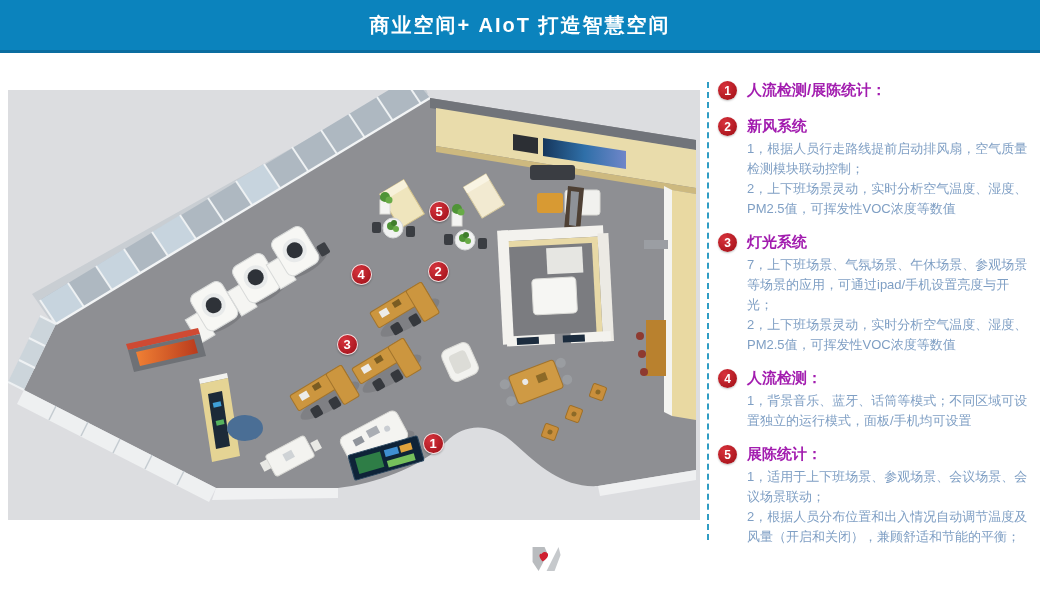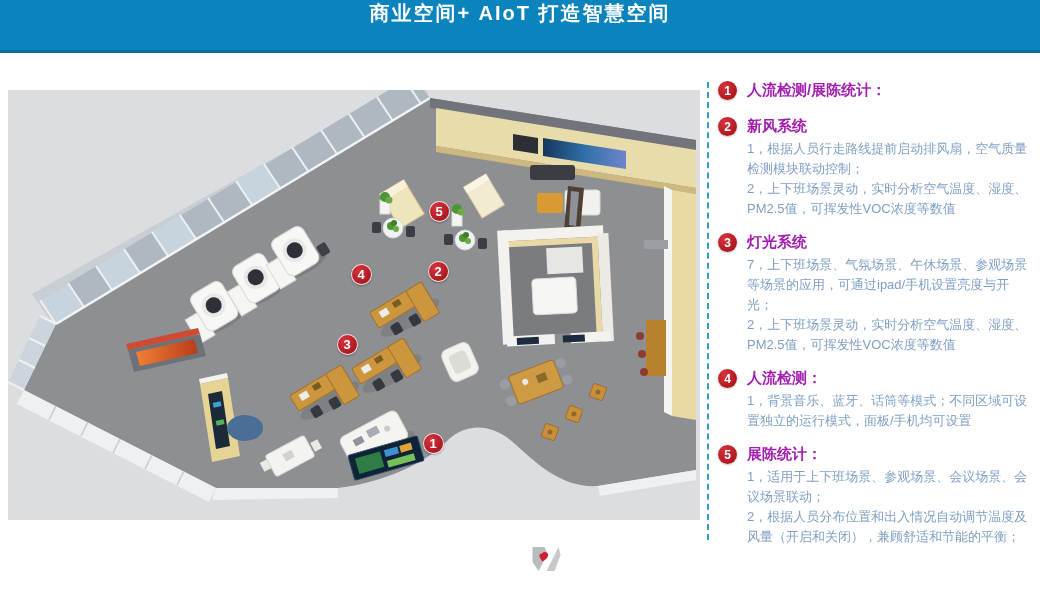--- a/index.html
+++ b/index.html
@@ -1,20 +1,20 @@
 <!DOCTYPE html>
 <html><head>
 <meta charset="utf-8">
 <style>
   html,body{margin:0;padding:0;background:#fff;font-family:"Liberation Sans","DejaVu Sans",sans-serif;}
   .page{position:relative;width:1040px;height:589px;background:#ffffff;overflow:hidden;}
 
   
   .header{position:absolute;left:0;top:0;width:1040px;height:50px;background:#0b83bd;border-bottom:3px solid #0a6da0;
-          display:flex;justify-content:center;}
+          display:flex;align-items:center;justify-content:center;}
   .header .title{color:#ffffff;font-size:20px;font-weight:bold;letter-spacing:2px;}
 
   
   .floorplan{position:absolute;left:8px;top:90px;width:692px;height:430px;background:#dcdde0;}
   .marker{position:absolute;width:21px;height:21px;border-radius:50%;
           background:radial-gradient(circle at 35% 30%, #d6343e, #9c0d15);
           border:1px solid rgba(255,255,255,.85);box-shadow:0 1px 2px rgba(0,0,0,.3);
           color:#fff;font-size:13px;font-weight:bold;display:flex;align-items:center;justify-content:center;box-sizing:border-box;}
 
   

